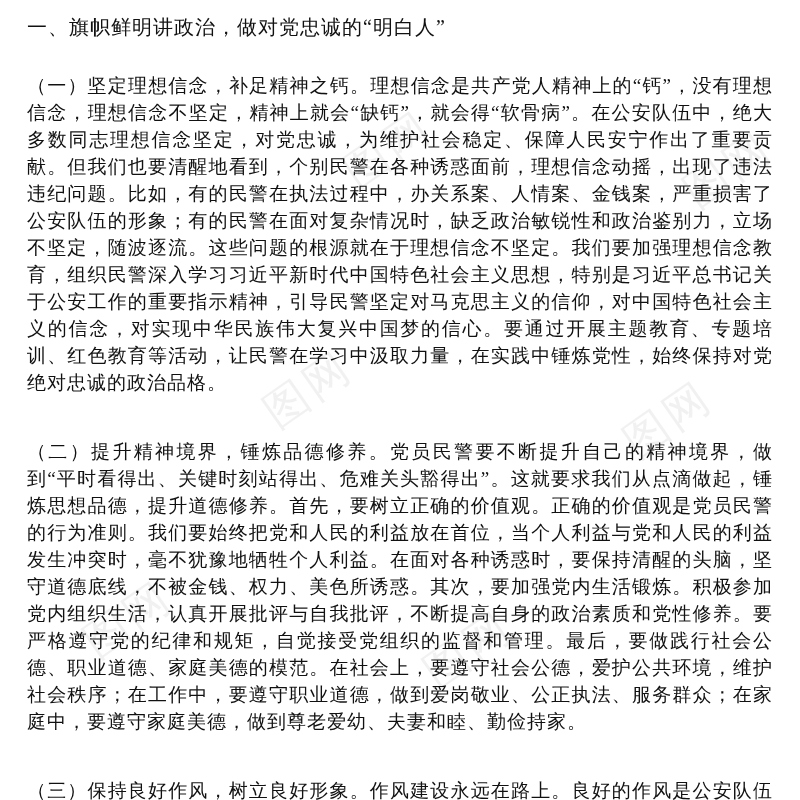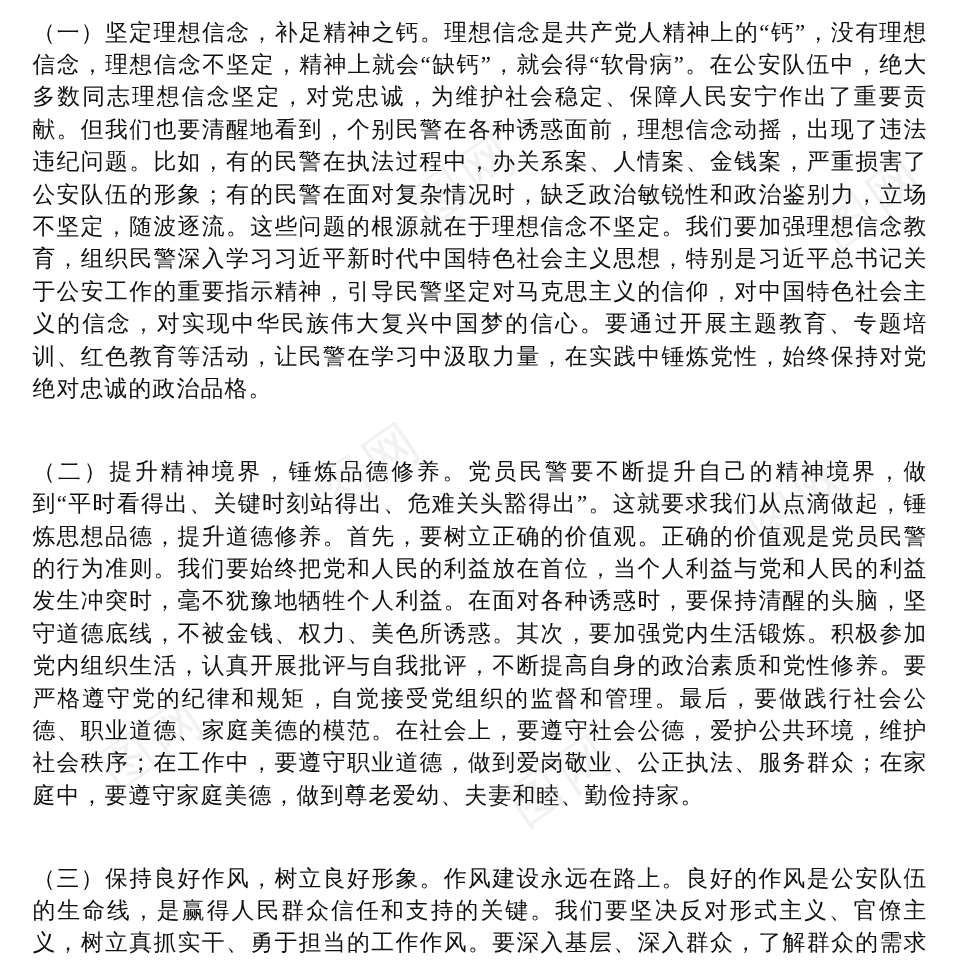--- a/index.html
+++ b/index.html
@@ -66,18 +66,19 @@
   <div class="watermark-layer">
     <span class="wm" style="left: 260px; top: 360px;">图网</span>
     <span class="wm" style="left: 620px; top: 390px;">图网</span>
     <span class="wm" style="left: 80px; top: 590px;">图网</span>
     <span class="wm" style="left: 420px; top: 620px;">图网</span>
     <span class="wm" style="left: 340px; top: 120px;">图网</span>
     <span class="wm" style="left: 680px; top: 140px;">图网</span>
   </div>
 
   <div class="content content-layer">
+    <h1 class="heading">一、旗帜鲜明讲政治，做对党忠诚的“明白人”</h1>
     <p class="para">（一）坚定理想信念，补足精神之钙。理想信念是共产党人精神上的“钙”，没有理想信念，理想信念不坚定，精神上就会“缺钙”，就会得“软骨病”。在公安队伍中，绝大多数同志理想信念坚定，对党忠诚，为维护社会稳定、保障人民安宁作出了重要贡献。但我们也要清醒地看到，个别民警在各种诱惑面前，理想信念动摇，出现了违法违纪问题。比如，有的民警在执法过程中，办关系案、人情案、金钱案，严重损害了公安队伍的形象；有的民警在面对复杂情况时，缺乏政治敏锐性和政治鉴别力，立场不坚定，随波逐流。这些问题的根源就在于理想信念不坚定。我们要加强理想信念教育，组织民警深入学习习近平新时代中国特色社会主义思想，特别是习近平总书记关于公安工作的重要指示精神，引导民警坚定对马克思主义的信仰，对中国特色社会主义的信念，对实现中华民族伟大复兴中国梦的信心。要通过开展主题教育、专题培训、红色教育等活动，让民警在学习中汲取力量，在实践中锤炼党性，始终保持对党绝对忠诚的政治品格。</p>
     <p class="para">（二）提升精神境界，锤炼品德修养。党员民警要不断提升自己的精神境界，做到“平时看得出、关键时刻站得出、危难关头豁得出”。这就要求我们从点滴做起，锤炼思想品德，提升道德修养。首先，要树立正确的价值观。正确的价值观是党员民警的行为准则。我们要始终把党和人民的利益放在首位，当个人利益与党和人民的利益发生冲突时，毫不犹豫地牺牲个人利益。在面对各种诱惑时，要保持清醒的头脑，坚守道德底线，不被金钱、权力、美色所诱惑。其次，要加强党内生活锻炼。积极参加党内组织生活，认真开展批评与自我批评，不断提高自身的政治素质和党性修养。要严格遵守党的纪律和规矩，自觉接受党组织的监督和管理。最后，要做践行社会公德、职业道德、家庭美德的模范。在社会上，要遵守社会公德，爱护公共环境，维护社会秩序；在工作中，要遵守职业道德，做到爱岗敬业、公正执法、服务群众；在家庭中，要遵守家庭美德，做到尊老爱幼、夫妻和睦、勤俭持家。</p>
     <p class="para">（三）保持良好作风，树立良好形象。作风建设永远在路上。良好的作风是公安队伍的生命线，是赢得人民群众信任和支持的关键。我们要坚决反对形式主义、官僚主义，树立真抓实干、勇于担当的工作作风。要深入基层、深入群众，了解群众的需求和疾苦，为群众办实事、</p>
   </div>
 
 </div>
 
 </body></html>

